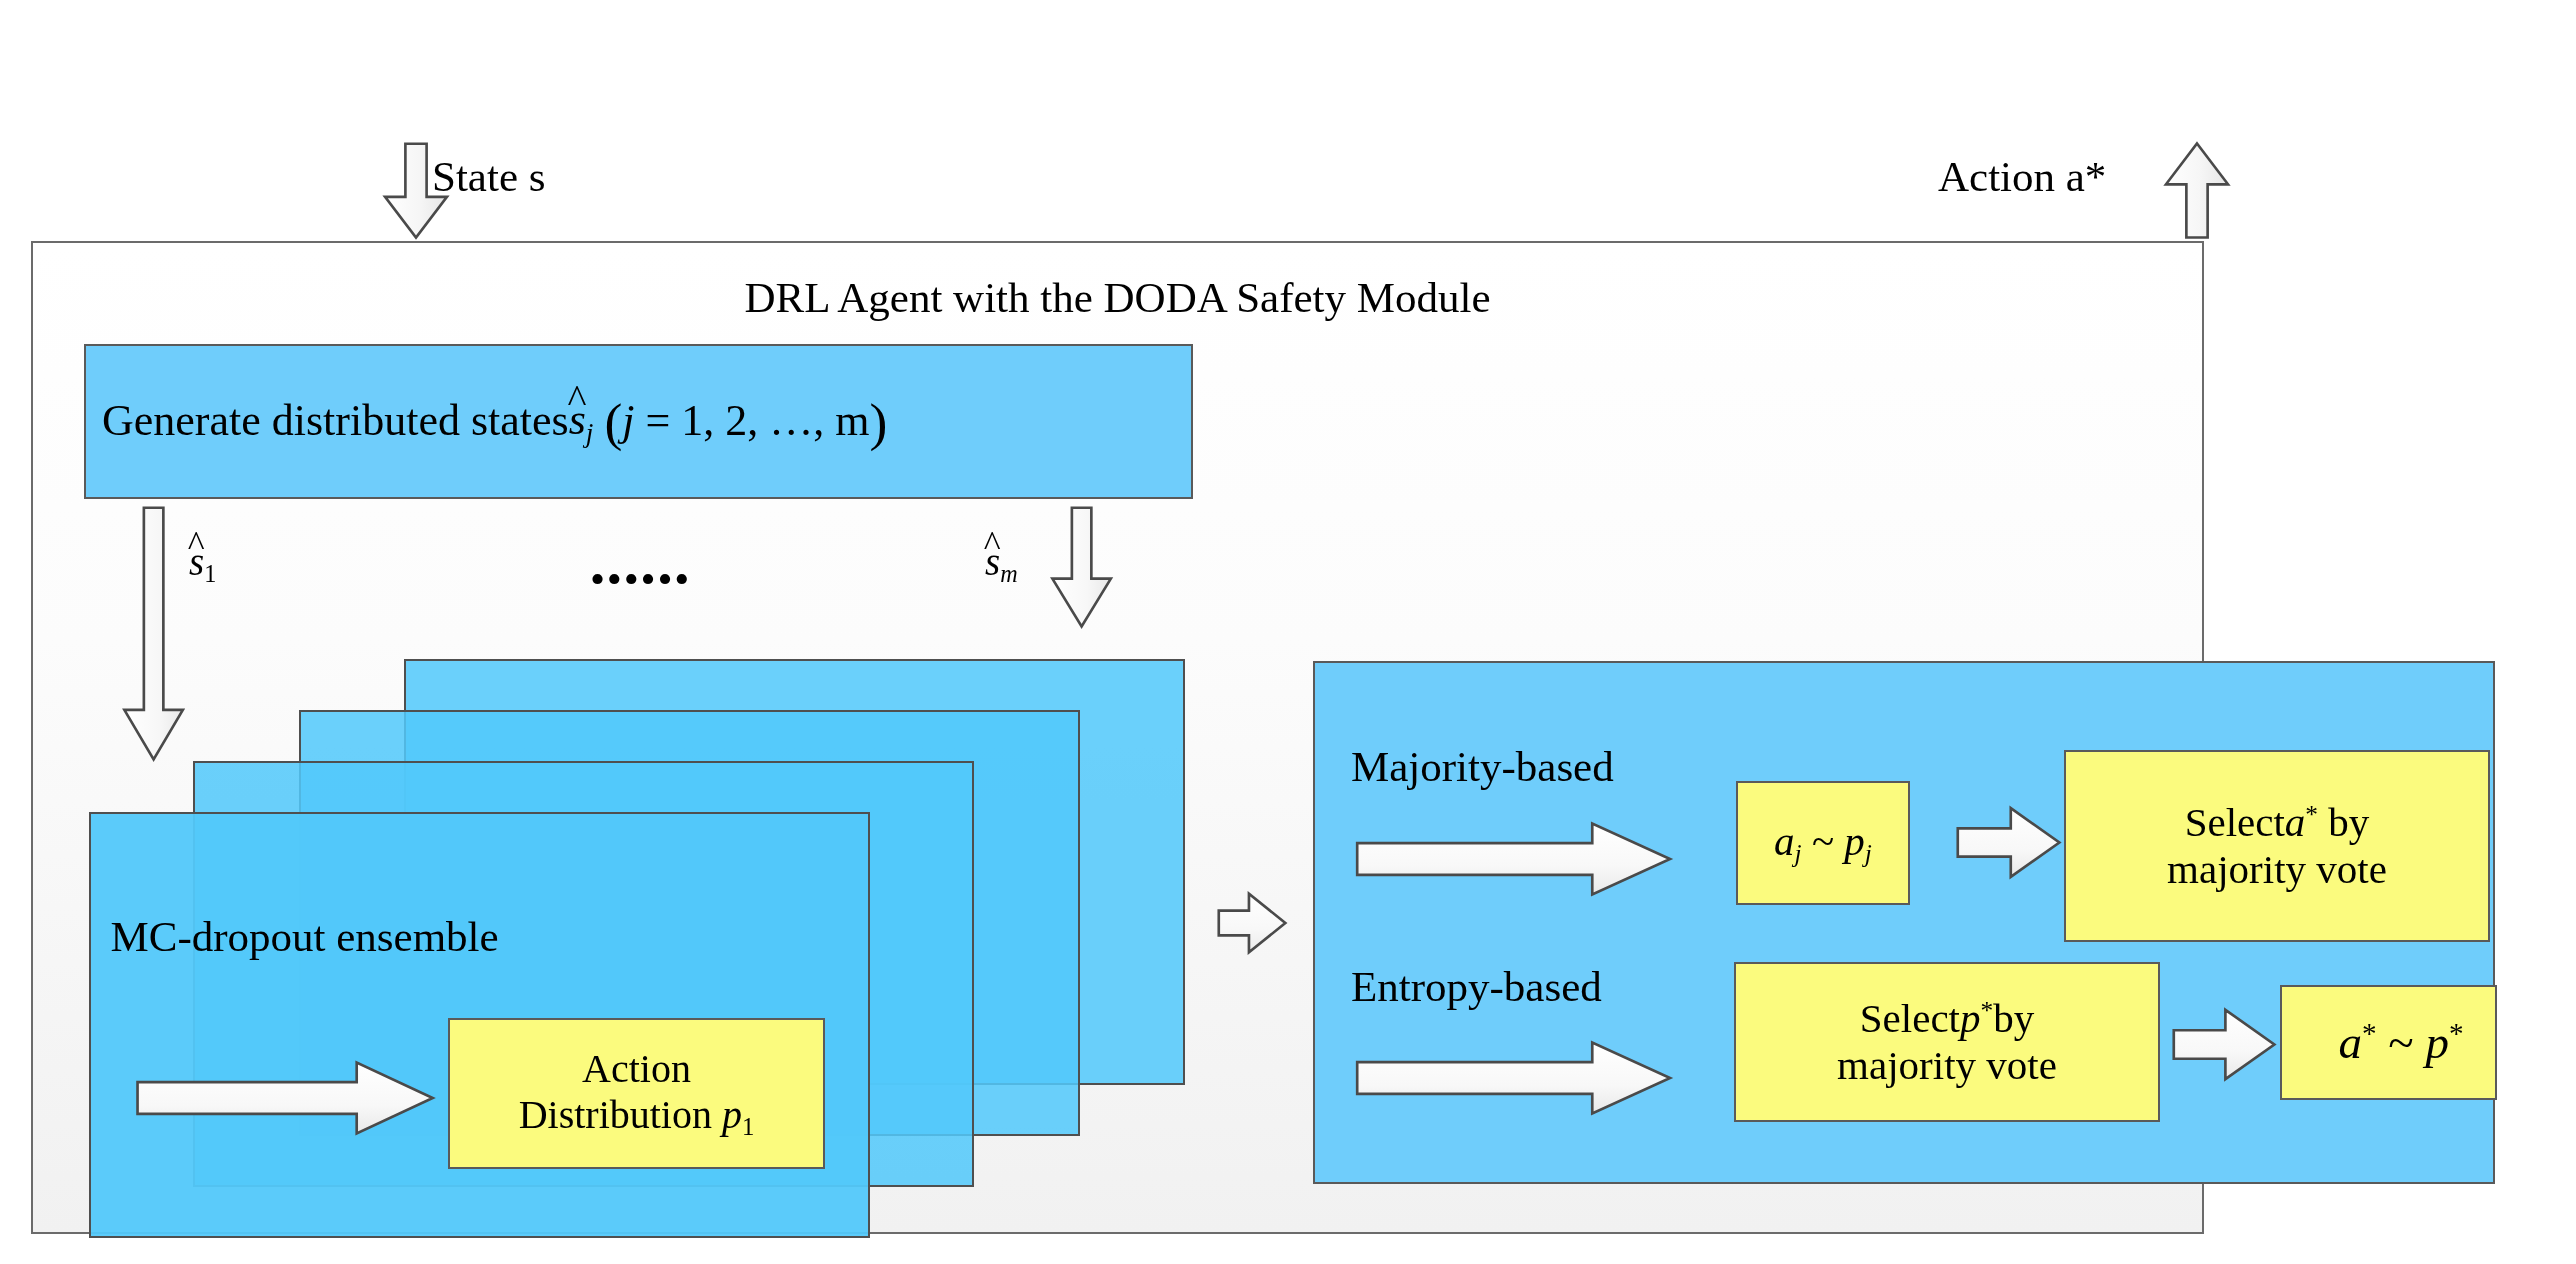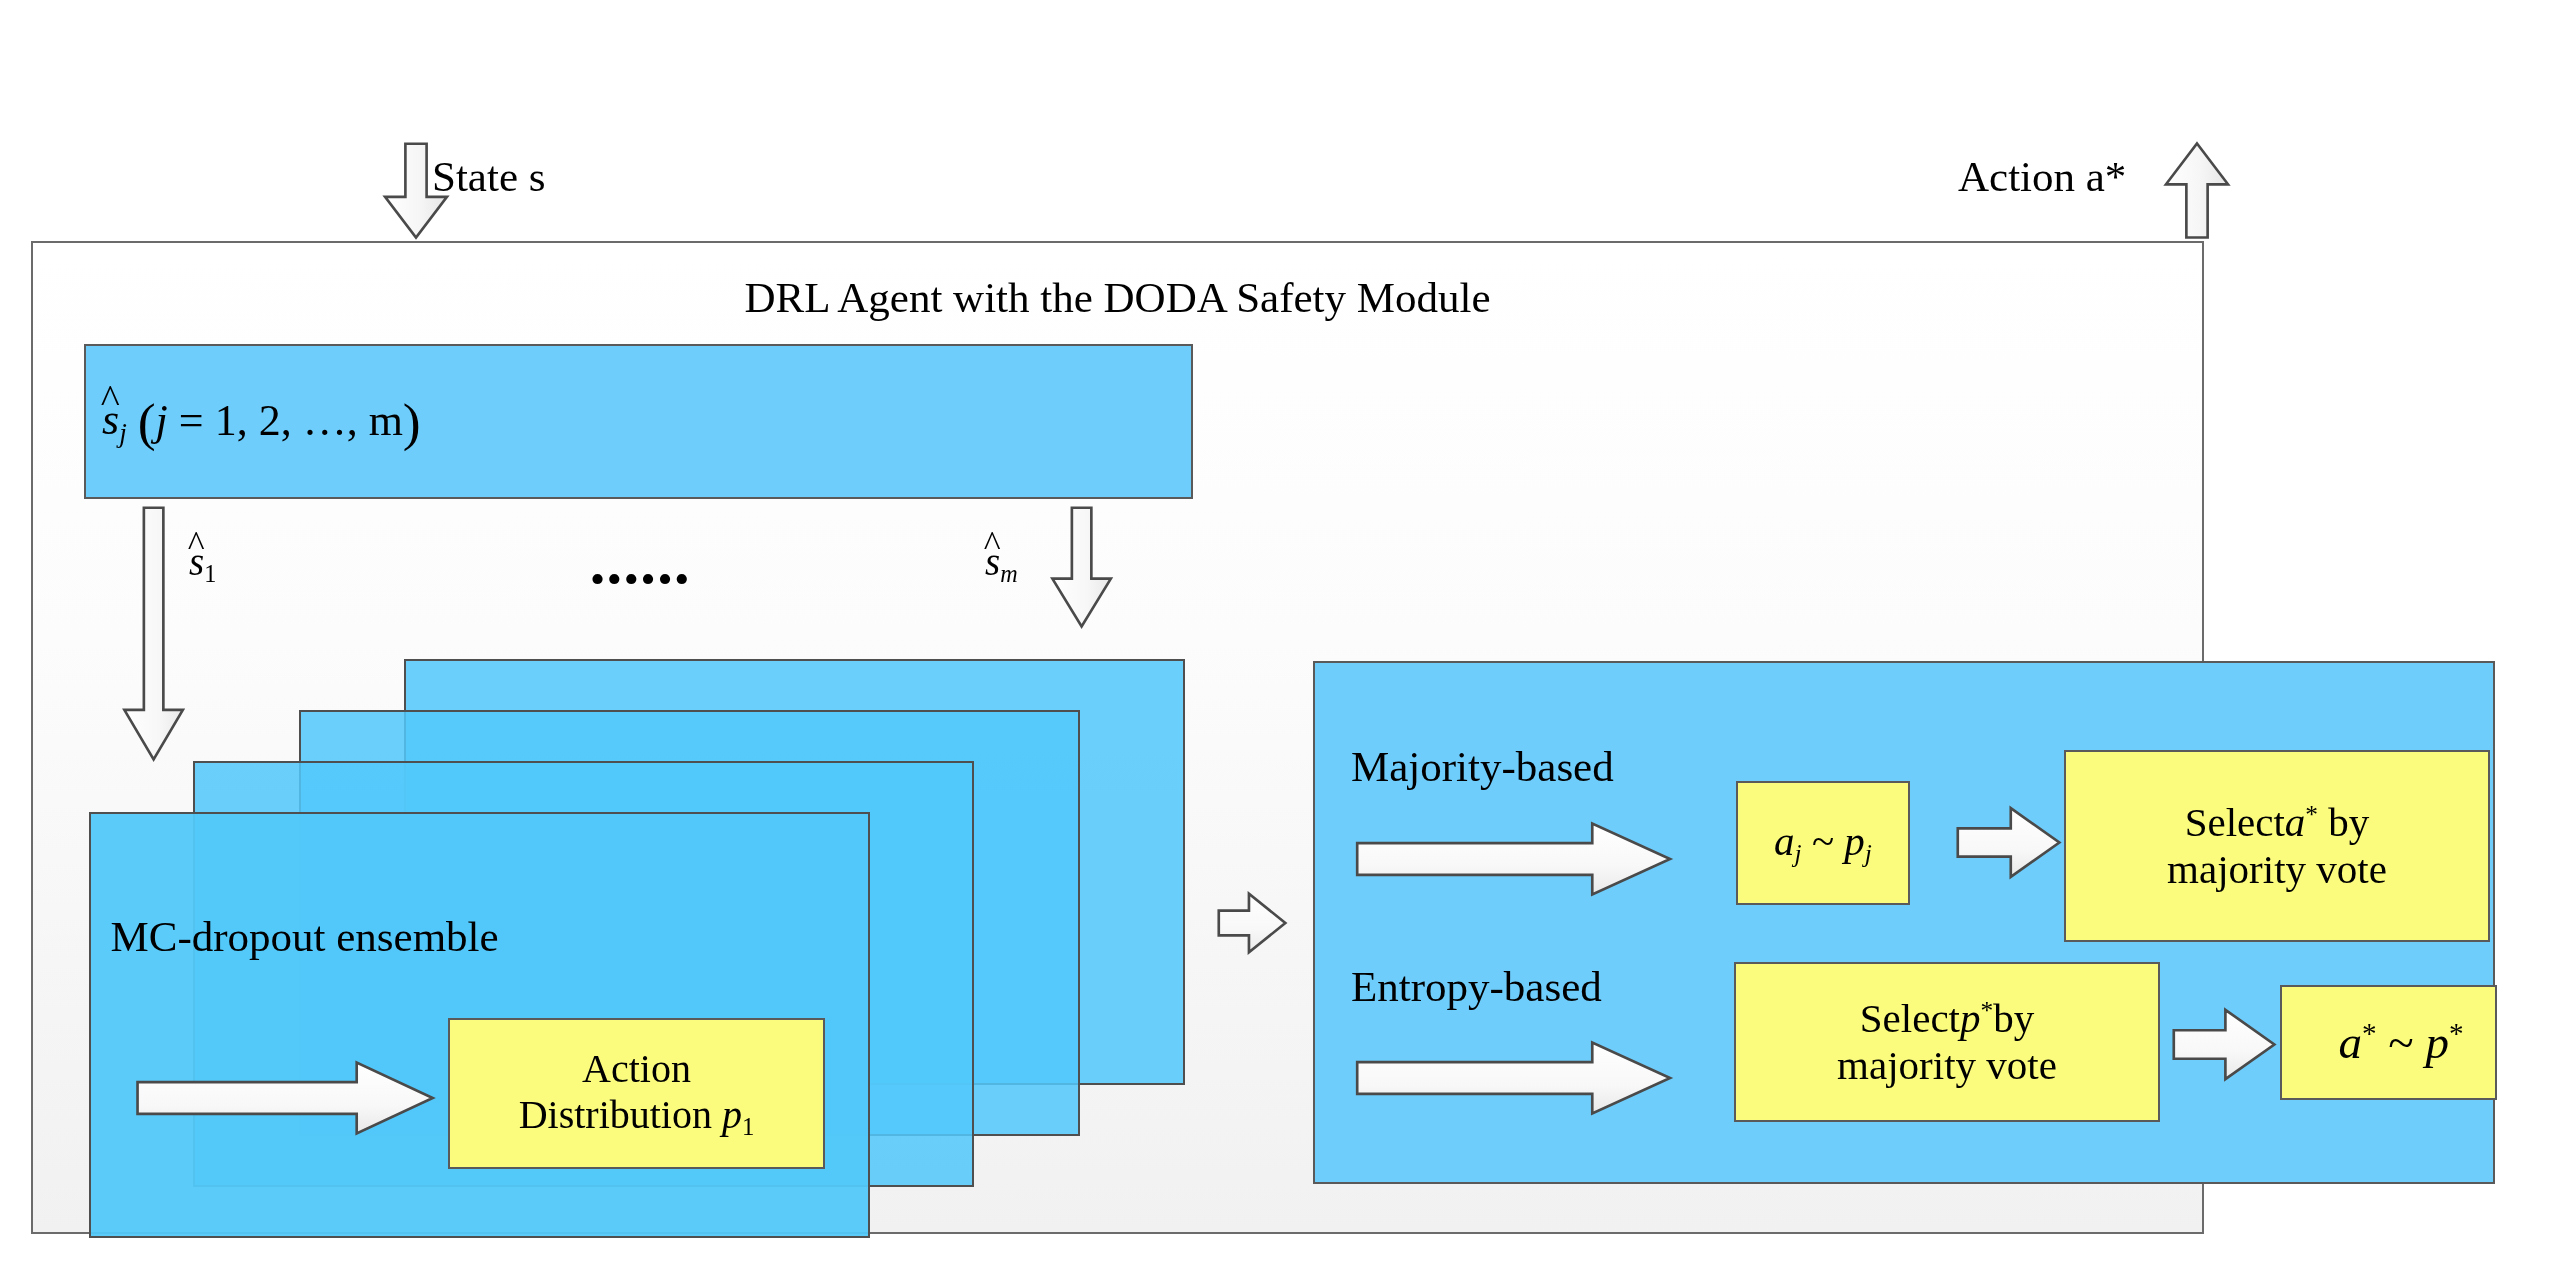--- a/index.html
+++ b/index.html
@@ -102,21 +102,21 @@
     left:2280px;top:985px;width:217px;height:115px;font-size:47px;padding-left:25px;
   }
 
   
   .arrow{position:absolute;}
   .arrow svg{display:block;}
 
   
   .flow-label{position:absolute;font-size:43px;white-space:nowrap;}
   .lbl-state{left:432px;top:152px;}
-  .lbl-action{left:1938px;top:152px;margin-left:20px;}
+  .lbl-action{left:1938px;top:152px;}
   .lbl-s1{left:189px;top:539px;font-size:39px;}
   .lbl-sm{left:985px;top:539px;font-size:39px;}
   .lbl-dots{left:590px;top:554px;font-size:43px;letter-spacing:1.8px;}
 
   
   .it{font-style:italic;}
   .sub{font-size:.62em;vertical-align:-0.28em;font-style:italic;}
   .subn{font-size:.62em;vertical-align:-0.28em;font-style:normal;}
   .sup{font-size:.62em;vertical-align:0.52em;font-style:normal;}
   .hatwrap{position:relative;display:inline-block;font-style:italic;}
@@ -160,21 +160,21 @@
     </svg>
   </div>
   <div class="flow-label lbl-action">Action a*</div>
 
   <div class="box agent-box">
     <div class="agent-title">DRL Agent with the DODA Safety Module</div>
   </div>
 
   <div class="box gen-box">
     <span class="gen-text nowrap">
-      <span class="hatwrap">
+      <span>Generate distributed states</span><span class="hatwrap">
            <span class="hat">^</span><span>s</span></span><span class="sub">j</span>
       <span class="paren">(</span><span class="it">j</span>
       <span>= 1, 2, …, m</span><span class="paren">)</span>
     </span>
   </div>
 
   <div class="arrow" style="left:119px;top:506px;">
     <svg width="71" height="257" viewBox="0 0 80 290">
       <defs>
         <linearGradient id="gb1" x1="0" y1="0" x2="1" y2="0">

